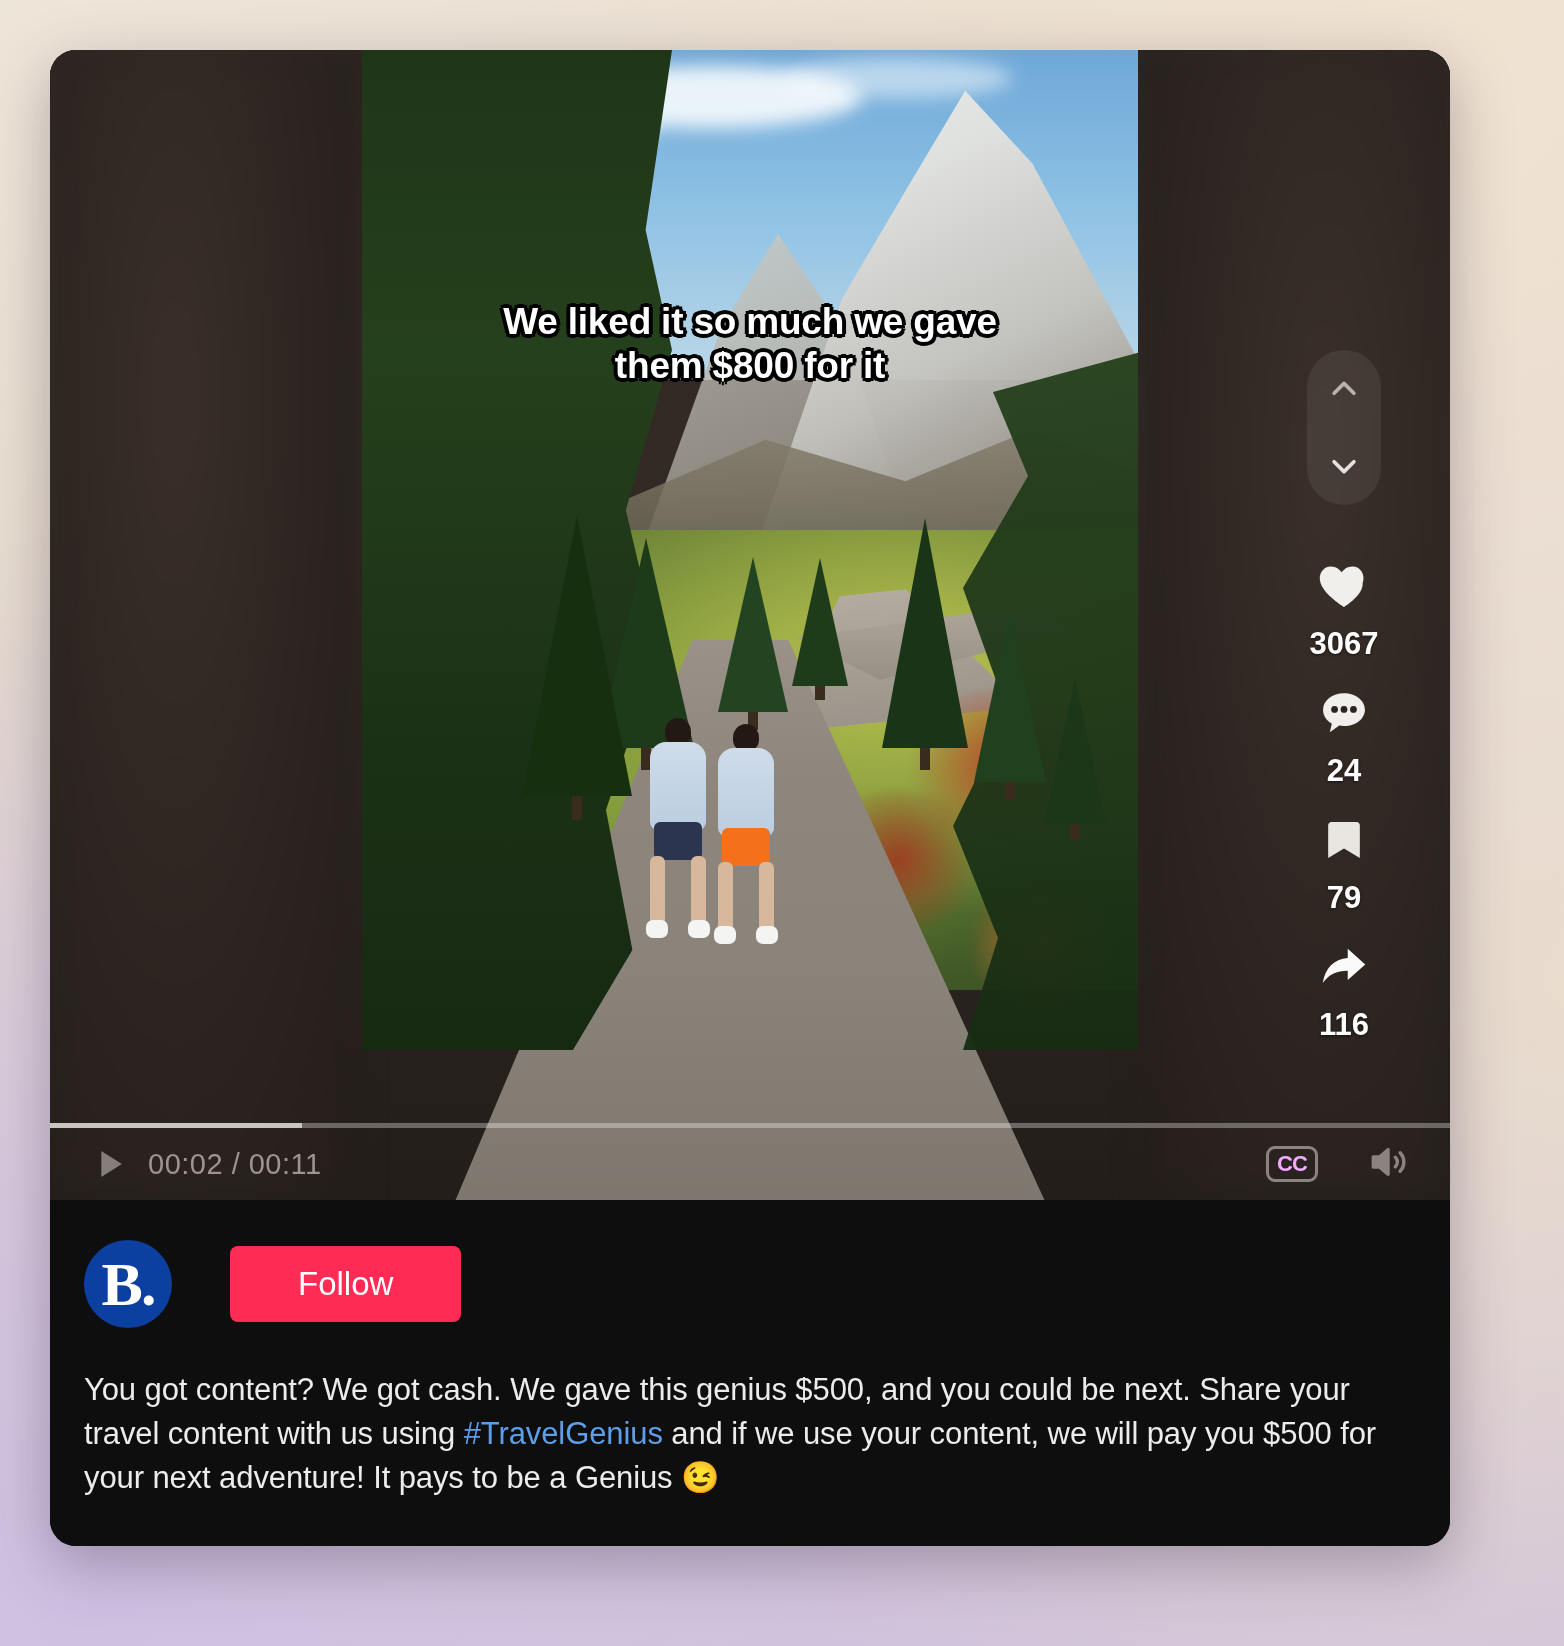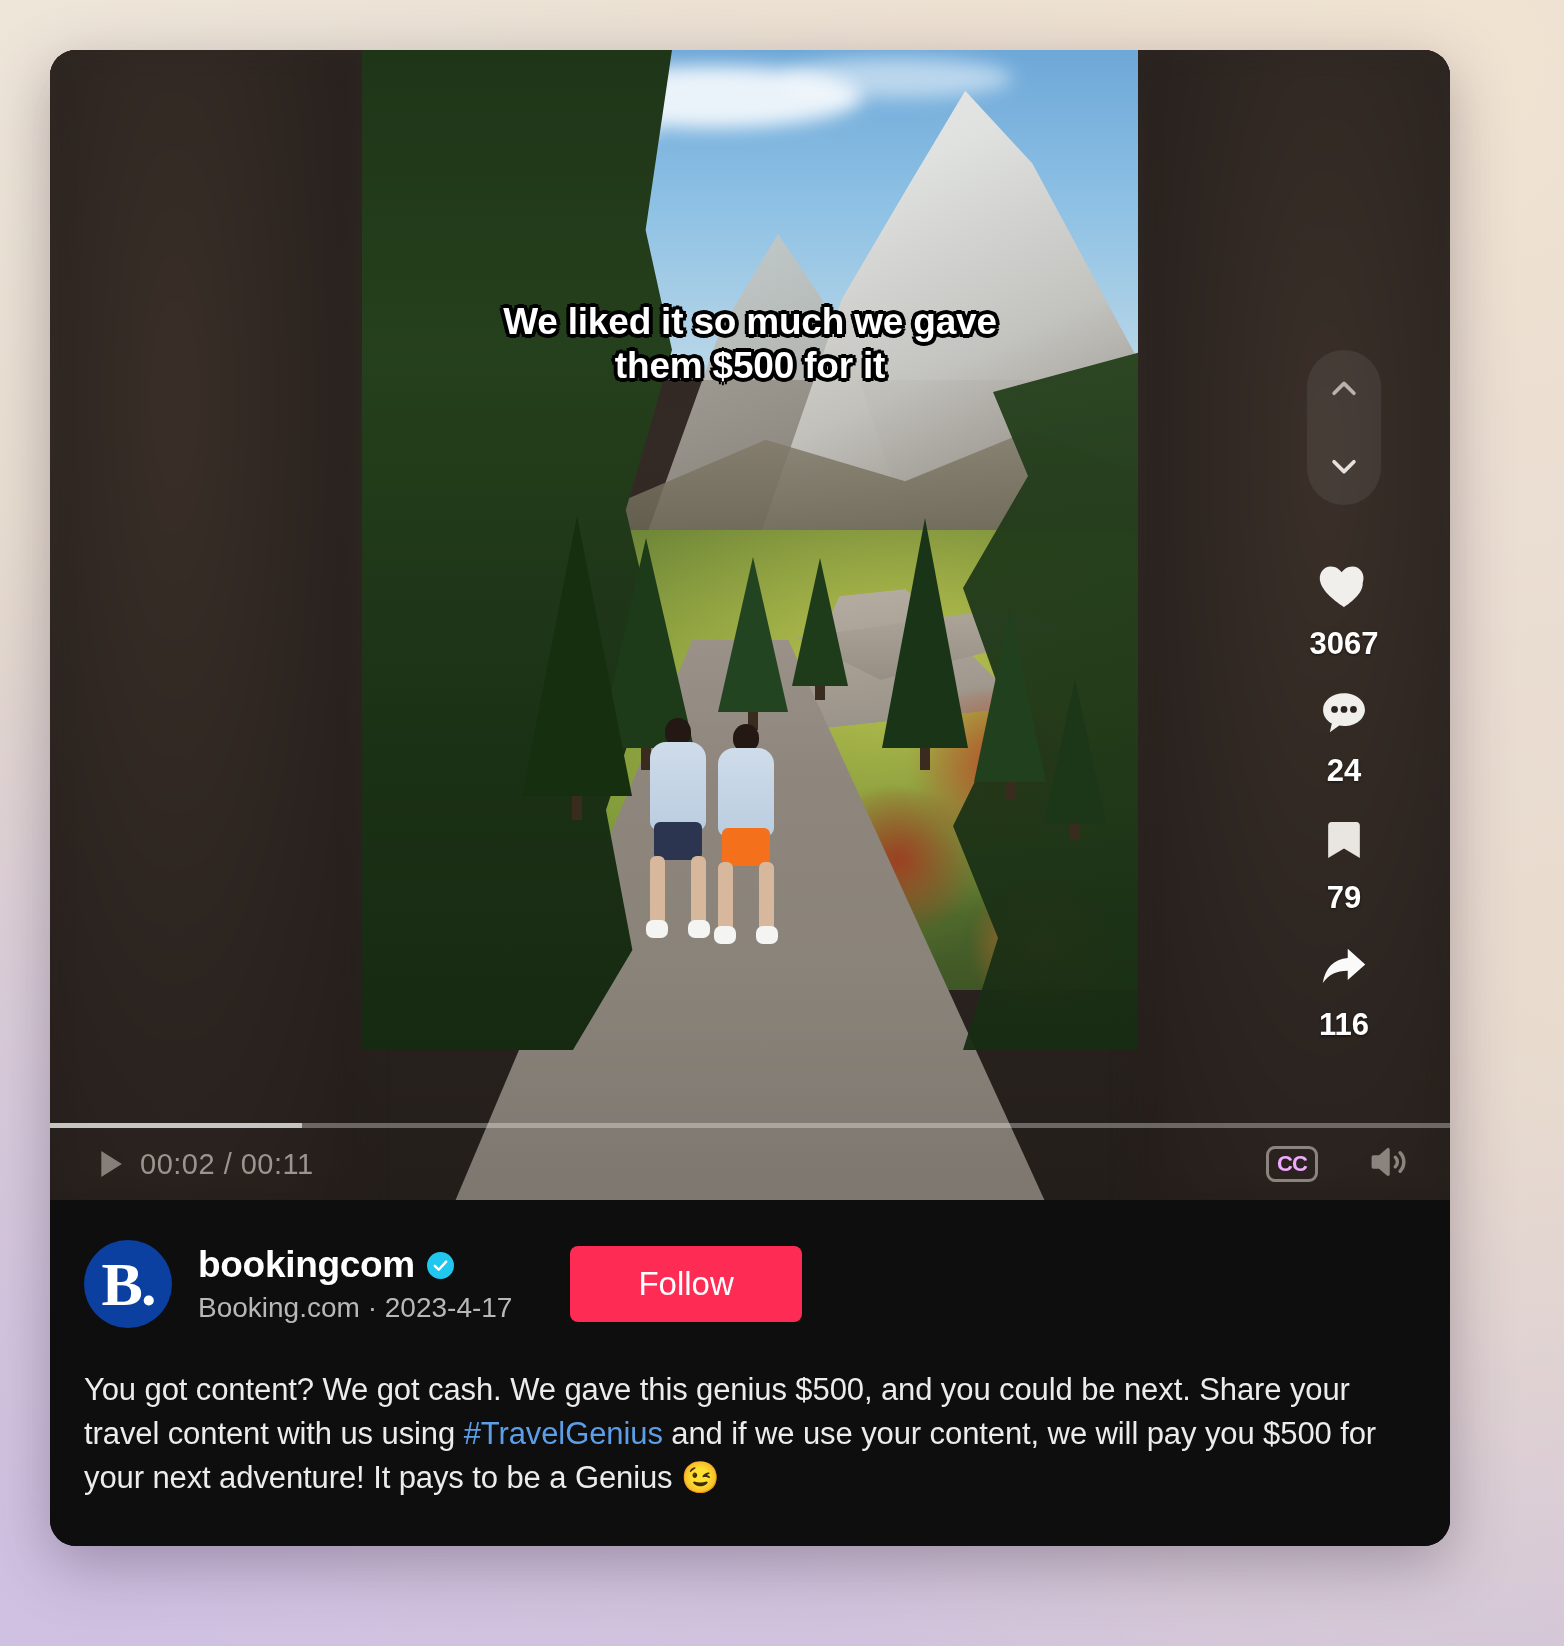--- a/index.html
+++ b/index.html
@@ -191,21 +191,21 @@
   .progress {
     position:absolute; left:0; right:0; bottom:72px; height:5px;
     background:rgba(255,255,255,.32); z-index:7;
   }
   .progress .fill { height:100%; width:18%; background:rgba(255,255,255,.62); }
   .controls {
     position:absolute; left:0; right:0; bottom:0; height:72px;
     display:flex; align-items:center; z-index:7;
     padding:0 40px;
   }
-  .ctrl-left { display:flex; align-items:center; gap:10px; }
+  .ctrl-left { display:flex; align-items:center; gap:18px; }
   .playbtn { width:40px; height:40px; display:flex; align-items:center; justify-content:center; }
   .time { color:#9c948e; font-size:29px; letter-spacing:.5px; }
   .ctrl-right { margin-left:auto; display:flex; align-items:center; gap:48px; }
   .ccbtn {
     width:52px; height:36px; border:3px solid #8b837d; border-radius:9px;
     display:flex; align-items:center; justify-content:center;
     color:#f0abfc; font-size:22px; font-weight:bold; letter-spacing:-1px;
   }
 
   
@@ -308,21 +308,21 @@
           <div class="shorts" style="background:#f4701a;"></div>
           <div class="leg l"></div>
             <div class="leg r"></div>
           <div class="shoe l"></div>
             <div class="shoe r"></div>
         </div>
       </div>
 
       <div class="subtitle">
         <div>We liked it so much we gave</div>
-        <div>them $500 for it</div>
+        <div>them $800 for it</div>
       </div>
     </div>
 
     <div class="rail">
       <div class="navpill">
         <div class="chev">
           <svg viewBox="0 0 24 24" fill="none" stroke="#b9b2ac" stroke-width="2.6" stroke-linecap="round" stroke-linejoin="round">
               <polyline points="5 15 12 8 19 15"></polyline>
             </svg>
         </div>
@@ -397,35 +397,20 @@
         </span>
       </div>
     </div>
   </div>
 
   <div class="footer">
     <div class="author">
       <div class="avatar">
         <span class="bglyph">B.</span>
       </div>
-      <div class="ameta">
-        <div class="aname">
-          <span class="txt">bookingcom</span>
-          <span class="verified">
-            <svg viewBox="0 0 24 24" width="17" height="17" fill="none" stroke="#fff" stroke-width="3.4" stroke-linecap="round" stroke-linejoin="round">
-                <polyline points="4 12.5 9.5 18 20 6.5"></polyline>
-              </svg>
-          </span>
-        </div>
-        <div class="asub">
-          <span>Booking.com</span>
-          <span>·</span>
-          <span>2023-4-17</span>
-        </div>
-      </div>
       <button class="follow">Follow</button>
     </div>
 
     <div class="caption">
       <span>You got content? We got cash. We gave this genius $500, and you could be next. Share your travel content with us using </span><span class="tag">#TravelGenius</span><span> and if we use your content, we will pay you $500 for your next adventure! It pays to be a Genius 😉</span>
     </div>
   </div>
 </div>
 
 </body></html>

